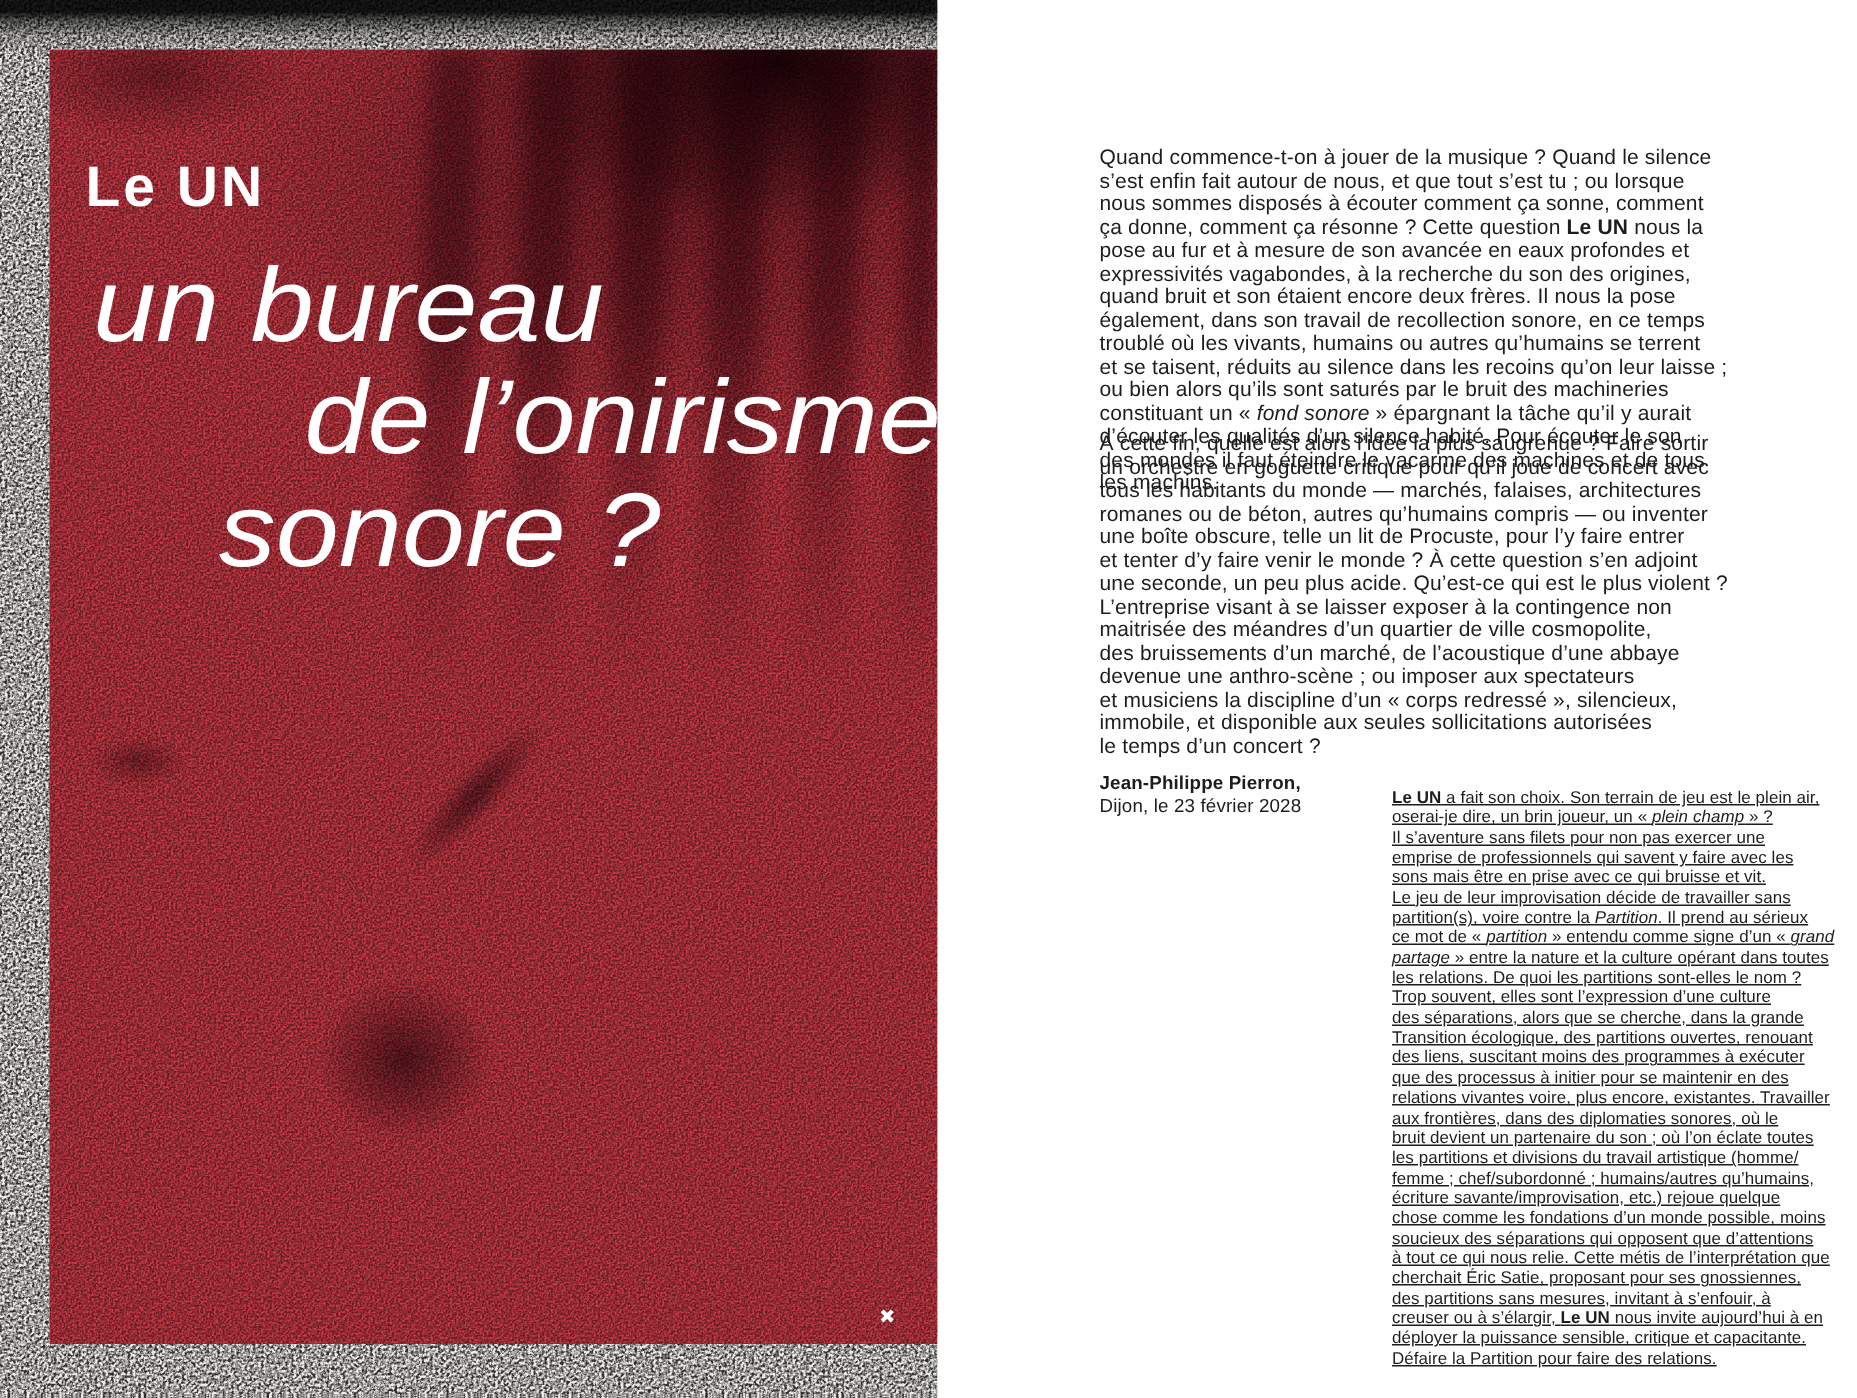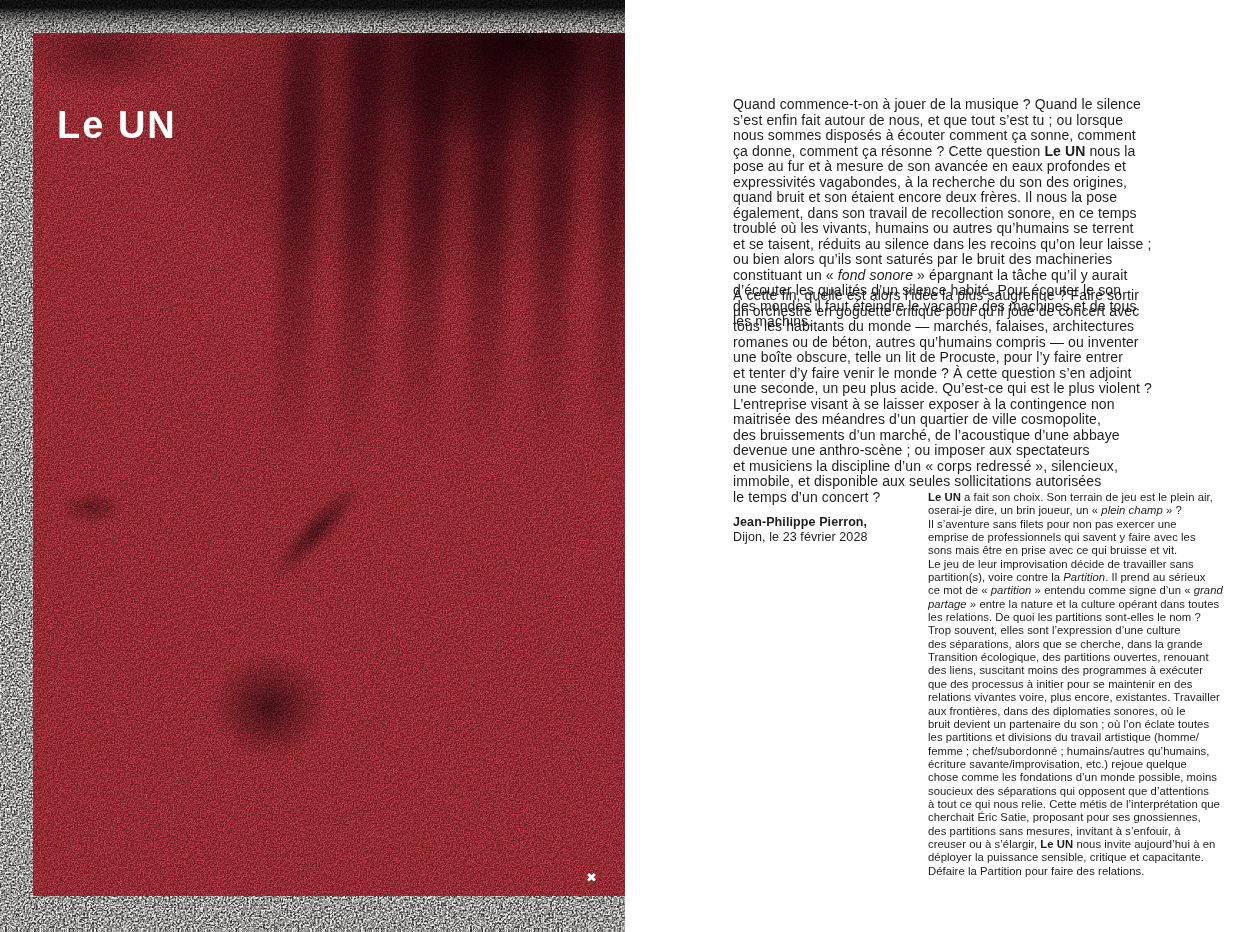--- a/index.html
+++ b/index.html
@@ -39,22 +39,22 @@
   .t-line.l2{margin-left:170px;}
   .t-line.l3{margin-left:113px;}
   .poster-mark{position:absolute;left:553px;top:838px;color:#ffffff;font-size:13px;line-height:13px;}
 
   
   .para{position:absolute;width:500px;font-size:14px;line-height:15.5px;letter-spacing:.12px;color:#1d1d1f;}
   .para-1{left:733px;top:56px;margin-top:41px;}
   .para-2{left:733px;top:288px;}
   .signature{position:absolute;left:733px;top:515px;font-size:12.5px;line-height:15px;letter-spacing:.1px;}
   .sig-name{font-weight:700;}
-  .sidenote{position:absolute;left:928px;top:491px;width:306px;font-size:11.3px;line-height:13.35px;
-            letter-spacing:.05px;color:#1d1d1f;}
+  .sidenote{position:absolute;left:928px;top:526px;width:306px;font-size:11.3px;line-height:13.35px;
+            letter-spacing:.05px;color:#1d1d1f;text-decoration:underline;}
   b{font-weight:700;}
 </style>
 </head>
 <body>
 
 <div class="screen">
 
   <div class="page-left">
     <svg class="frame-noise" xmlns="http://www.w3.org/2000/svg">
       <filter id="fnoise" x="0" y="0" width="100%" height="100%">
@@ -71,20 +71,25 @@
       <div class="diag-streak"></div>
       <svg class="card-noise" xmlns="http://www.w3.org/2000/svg">
         <filter id="cnoise" x="0" y="0" width="100%" height="100%">
           <feTurbulence type="fractalNoise" baseFrequency="0.7" numOctaves="2" stitchTiles="stitch" result="t"></feTurbulence>
           <feColorMatrix in="t" type="matrix" values="0 0 0 0 0  0 0 0 0 0  0 0 0 0 0  1.7 1.7 1.7 0 -2.0"></feColorMatrix>
         </filter>
         <rect width="100%" height="100%" filter="url(#cnoise)"></rect>
       </svg>
 
       <div class="poster-kicker">Le UN</div>
+      <div class="poster-title">
+        <span class="t-line l1">un bureau</span>
+        <span class="t-line l2">de l’onirisme</span>
+        <span class="t-line l3">sonore ?</span>
+      </div>
       <div class="poster-mark">✖</div>
     </div>
   </div>
 
   <div class="para para-1">Quand commence-t-on à jouer de la musique ? Quand le silence<br>s’est enfin fait autour de nous, et que tout s’est tu ; ou lorsque<br>nous sommes disposés à écouter comment ça sonne, comment<br>ça donne, comment ça résonne ? Cette question <b>Le UN</b> nous la<br>pose au fur et à mesure de son avancée en eaux profondes et<br>expressivités vagabondes, à la recherche du son des origines,<br>quand bruit et son étaient encore deux frères. Il nous la pose<br>également, dans son travail de recollection sonore, en ce temps<br>troublé où les vivants, humains ou autres qu’humains se terrent<br>et se taisent, réduits au silence dans les recoins qu’on leur laisse ;<br>ou bien alors qu’ils sont saturés par le bruit des machineries<br>constituant un « <i>fond sonore</i> » épargnant la tâche qu’il y aurait<br>d’écouter les qualités d’un silence habité. Pour écouter le son<br>des mondes il faut éteindre le vacarme des machines et de tous<br>les machins.</div>
   <div class="para para-2">À cette fin, quelle est alors l’idée la plus saugrenue ? Faire sortir<br>un orchestre en goguette critique pour qu’il joue de concert avec<br>tous les habitants du monde — marchés, falaises, architectures<br>romanes ou de béton, autres qu’humains compris — ou inventer<br>une boîte obscure, telle un lit de Procuste, pour l’y faire entrer<br>et tenter d’y faire venir le monde ? À cette question s’en adjoint<br>une seconde, un peu plus acide. Qu’est-ce qui est le plus violent ?<br>L’entreprise visant à se laisser exposer à la contingence non<br>maitrisée des méandres d’un quartier de ville cosmopolite,<br>des bruissements d’un marché, de l’acoustique d’une abbaye<br>devenue une anthro-scène ; ou imposer aux spectateurs<br>et musiciens la discipline d’un « corps redressé », silencieux,<br>immobile, et disponible aux seules sollicitations autorisées<br>le temps d’un concert ?</div>
 
   <div class="signature">
     <div class="sig-name">Jean-Philippe Pierron,</div>
     <div class="sig-date">Dijon, le 23 février 2028</div>

